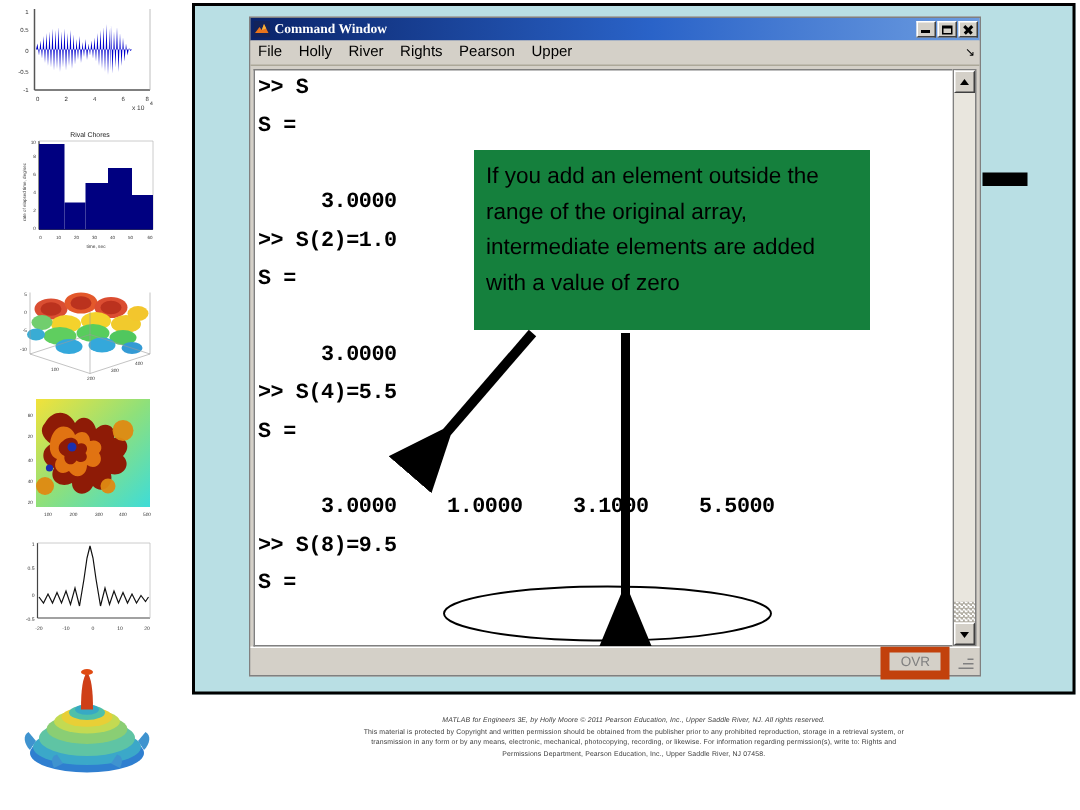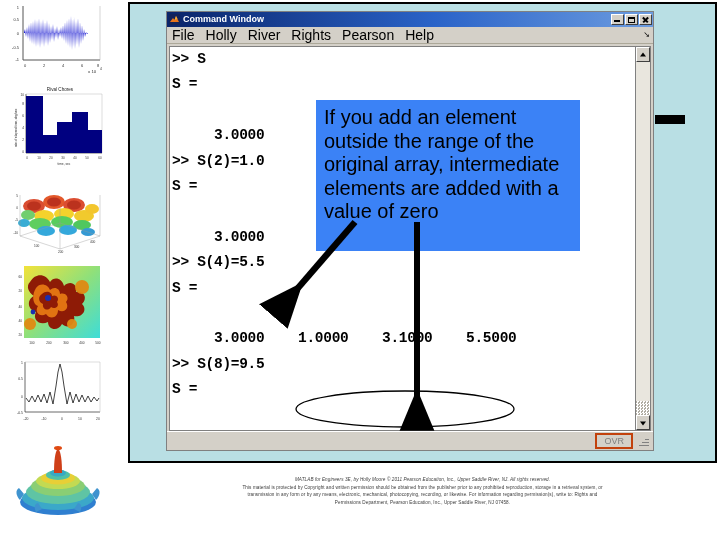--- a/index.html
+++ b/index.html
@@ -42,42 +42,42 @@
   #titlebar{
     height:15px;
     background:linear-gradient(to right,#0a246a 0%,#2a63c8 55%,#6c9ce0 100%);
     display:flex;align-items:center;
     padding:0 1px 0 2px;
     flex:none;
   }
   #mat-icon{width:11px;height:11px;flex:none;margin-right:3px;}
   #title-text{
     color:#ffffff;font-size:9px;font-weight:bold;
-    font-family:Liberation Sans, sans-serif;
+    font-family:Liberation Serif, serif;
     white-space:nowrap;flex:1;line-height:11px;
   }
   .winbtn{
     width:13px;height:11px;margin-left:1px;background:#d4d0c8;
     border:1px solid #ffffff;border-right-color:#404040;border-bottom-color:#404040;
     box-sizing:border-box;position:relative;flex:none;
   }
   .winbtn i{position:absolute;background:#000;display:block;}
   .wb-min i{left:2px;bottom:2px;width:6px;height:2px;}
   .wb-max i{left:2px;top:2px;width:7px;height:6px;border:1px solid #000;background:none;box-sizing:border-box;border-top-width:2px;}
   .wb-close i:nth-child(1){left:2px;top:4px;width:7px;height:1.5px;transform:rotate(45deg);}
   .wb-close i:nth-child(2){left:2px;top:4px;width:7px;height:1.5px;transform:rotate(-45deg);}
 
   #menubar{
     height:16px;background:#d4d0c8;flex:none;
     display:flex;align-items:center;padding-left:5px;
     border-bottom:1px solid #aca899;
     position:relative;
   }
   .menu-item{
-    font-size:14px;color:#000;margin-right:11px;line-height:12px;
+    font-size:10px;color:#000;margin-right:11px;line-height:12px;
     font-family:"Liberation Sans", sans-serif;white-space:nowrap;
   }
   #menu-overflow{
     position:absolute;right:3px;top:4px;font-size:8px;color:#000;line-height:8px;
   }
 
   #console-wrap{
     flex:1;display:flex;background:#d4d0c8;
     padding:2px 2px 0 2px;box-sizing:border-box;min-height:0;
   }
@@ -111,38 +111,38 @@
   #sb-track{flex:1;background:#e9e6de;}
   #sb-grip{height:14px;background:repeating-conic-gradient(#ffffff 0% 25%, #b0aca2 0% 50%) 0 0/3px 3px;}
 
   #statusbar{
     height:19px;background:#d4d0c8;flex:none;
     display:flex;align-items:center;justify-content:flex-end;
     padding-right:3px;box-sizing:border-box;
     border-top:1px solid #ffffff;
   }
   #ovr-box{
-    font-size:9px;color:#808080;border:2px solid #c2410c;
+    font-size:9px;color:#808080;border:6px solid #c2410c;
     padding:1px 7px;margin-right:4px;line-height:10px;
     font-family:"Liberation Sans", sans-serif;
   }
   #resize-grip{width:12px;height:12px;position:relative;margin-right:1px;}
   #resize-grip i{position:absolute;right:0;background:#808080;height:1px;}
   #resize-grip i:nth-child(1){bottom:1px;width:10px;}
   #resize-grip i:nth-child(2){bottom:4px;width:7px;}
   #resize-grip i:nth-child(3){bottom:7px;width:4px;}
 
   
   #callout{
-    position:absolute;left:316px;top:100px;width:264px;height:151px;
-    background:#3b82f6;
+    position:absolute;left:316px;top:100px;width:264px;height:120px;
+    background:#15803d;
     box-sizing:border-box;
     padding:6px 8px 0 8px;
     font-family:"Liberation Sans", sans-serif;
-    font-size:20px;color:#000;line-height:23.5px;
+    font-size:15px;color:#000;line-height:23.5px;
     z-index:6;
   }
 
   
   #annot{position:absolute;left:0;top:0;width:720px;height:540px;z-index:7;pointer-events:none;}
 
   
   #copyright{
     position:absolute;left:128px;top:476px;width:589px;
     text-align:center;
@@ -371,21 +371,21 @@
         <i></i>
       </span>
   </div>
 
   <div id="menubar">
     <span class="menu-item">File</span>
     <span class="menu-item">Holly</span>
     <span class="menu-item">River</span>
     <span class="menu-item">Rights</span>
     <span class="menu-item">Pearson</span>
-    <span class="menu-item">Help</span>
+    <span class="menu-item">Upper</span>
     <span id="menu-overflow">↘</span>
   </div>
 
   <div id="console-wrap">
     <div id="console">
       <div id="console-text">&gt;&gt; S
 S =
 
      3.0000
 &gt;&gt; S(2)=1.0

